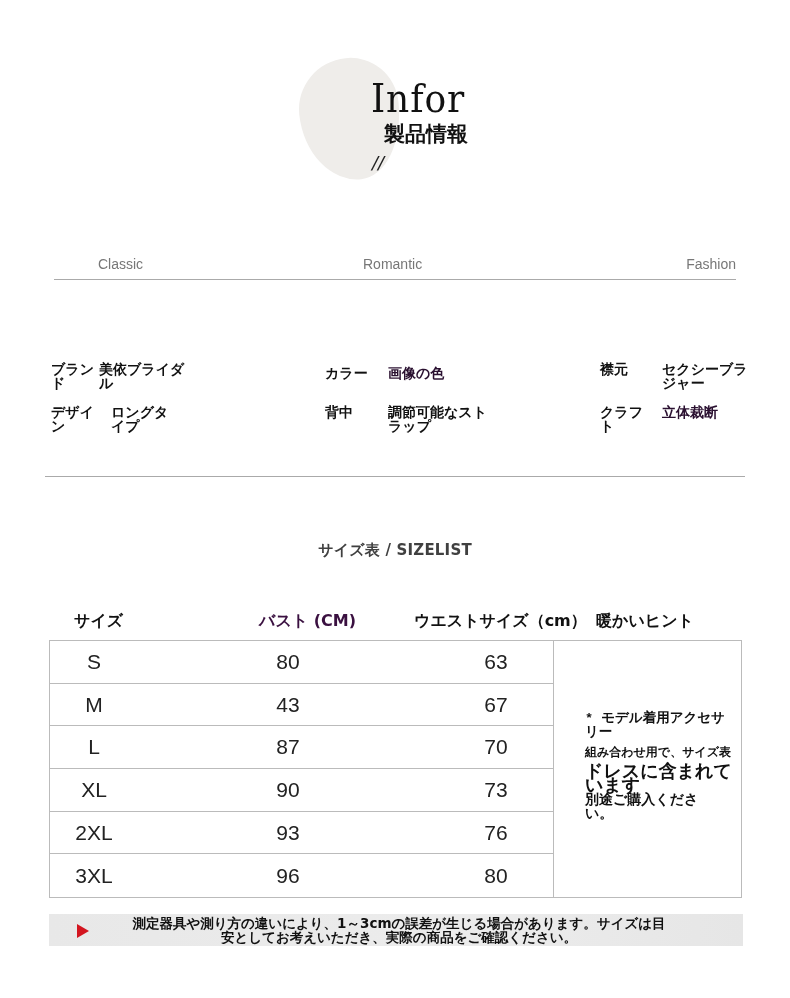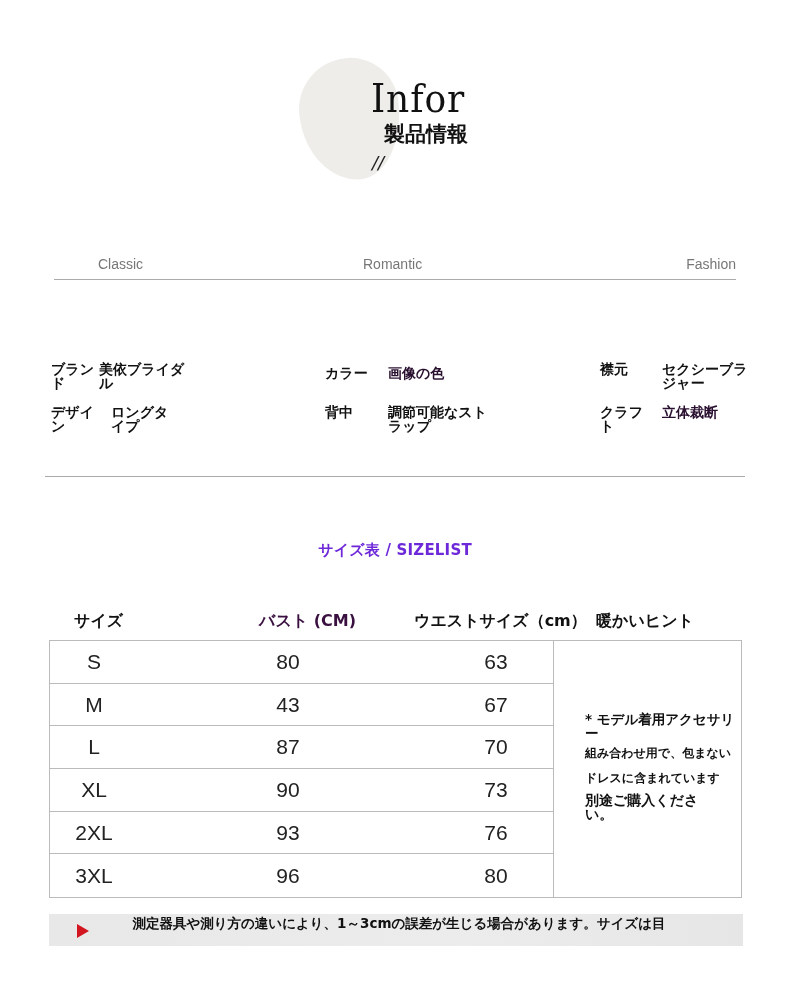--- a/index.html
+++ b/index.html
@@ -41,21 +41,21 @@
     
     .spec { position: absolute; font-size: 14px; font-weight: bold; line-height: 14px; color: #111; }
     .spec .k { position: absolute; left: 0; top: 0; width: 52px; }
     .spec .v { position: absolute; top: 0; width: 92px; }
     .spec .v.purple { color: #2a1030; }
     .section-rule { position: absolute; left: 45px; top: 476px; width: 700px; height: 1px; background: #aaa; }
 
     
     .size-title {
       position: absolute; left: 0; width: 790px; top: 541px; text-align: center;
-      font-size: 15px; font-weight: bold; color: #6d28d9; letter-spacing: 0.2px;
+      font-size: 15px; font-weight: bold; color: #404040; letter-spacing: 0.2px;
     }
 
     
     .th { position: absolute; top: 612px; font-size: 16px; font-weight: bold; line-height: 18px; }
     .th-size { left: 74px; color: #111; }
     .th-bust { left: 259px; color: #3a1040; }
     .th-waist { left: 414px; color: #111; }
     .th-hint { left: 596px; color: #111; }
 
     
@@ -65,24 +65,24 @@
     .row:last-child { border-bottom: none; }
     .cell {
       position: absolute; top: 0; height: 100%; display: flex; align-items: center;
       font-family: "Liberation Sans", sans-serif; font-size: 21px; color: #222;
     }
     .c-size { left: 0; width: 88px; justify-content: center; }
     .c-bust { left: 200px; width: 76px; justify-content: center; }
     .c-waist { left: 408px; width: 76px; justify-content: center; }
 
     .hint-box { position: absolute; left: 505px; top: 0; width: 186px; height: 256px; }
-    .hint { position: absolute; left: 30px; font-weight: bold; color: #111; }
+    .hint { position: absolute; left: 30px; font-weight: bold; color: #111; font-family: Liberation Mono, monospace; }
     .hint-1 { top: 71px; font-size: 13.5px; line-height: 14px; width: 152px; }
     .hint-2 { top: 105px; font-size: 12px; line-height: 14px; width: 160px; }
-    .hint-3 { top: 130px; font-size: 12px; line-height: 14px; width: 160px; }
+    .hint-3 { top: 124px; font-size: 18px; line-height: 14px; width: 160px; }
     .hint-4 { top: 152px; font-size: 14px; line-height: 14px; width: 125px; }
 
     
     .note {
       position: absolute; left: 49px; top: 914px; width: 694px; height: 32px;
       background: linear-gradient(to right, #e8e8e8, #ececec 60%, #e6e6e6);
     }
     .note-icon {
       position: absolute; left: 28px; top: 10px; width: 0; height: 0;
       border-top: 7px solid transparent; border-bottom: 7px solid transparent;
@@ -170,24 +170,25 @@
       <div class="cell c-waist">76</div>
     </div>
     <div class="row">
       <div class="cell c-size">3XL</div>
       <div class="cell c-bust">96</div>
       <div class="cell c-waist">80</div>
     </div>
   </div>
   <div class="hint-box">
     <div class="hint hint-1">* モデル着用アクセサリー</div>
-    <div class="hint hint-2">組み合わせ用で、包まない</div>
+    <div class="hint hint-2">組み合わせ用で、サイズ表</div>
     <div class="hint hint-3">ドレスに含まれています</div>
     <div class="hint hint-4">別途ご購入ください。</div>
   </div>
 </div>
 
 <div class="note">
   <span class="note-icon"></span>
   <div class="note-text">
     <div>測定器具や測り方の違いにより、1～3cmの誤差が生じる場合があります。サイズは目</div>
+    <div>安としてお考えいただき、実際の商品をご確認ください。</div>
   </div>
 </div>
 
 </body></html>

